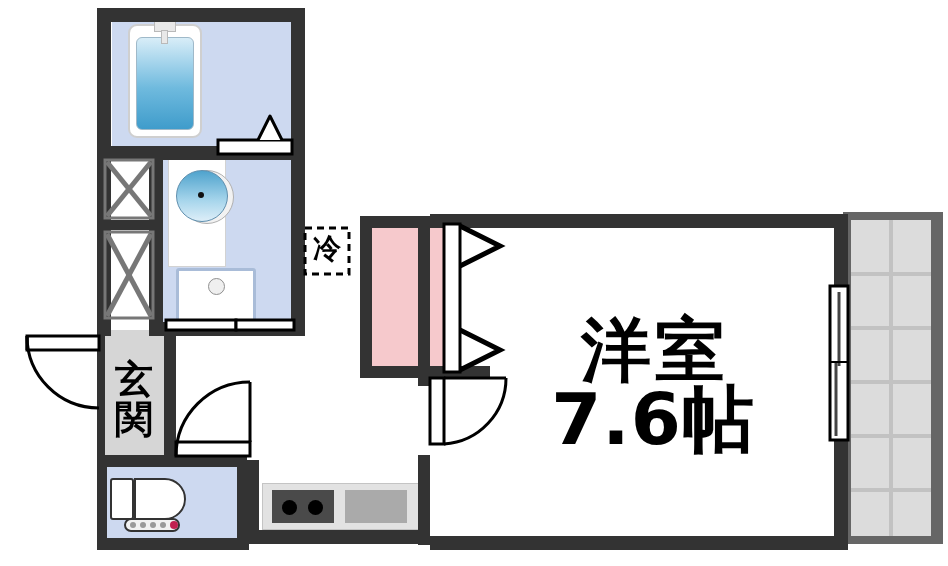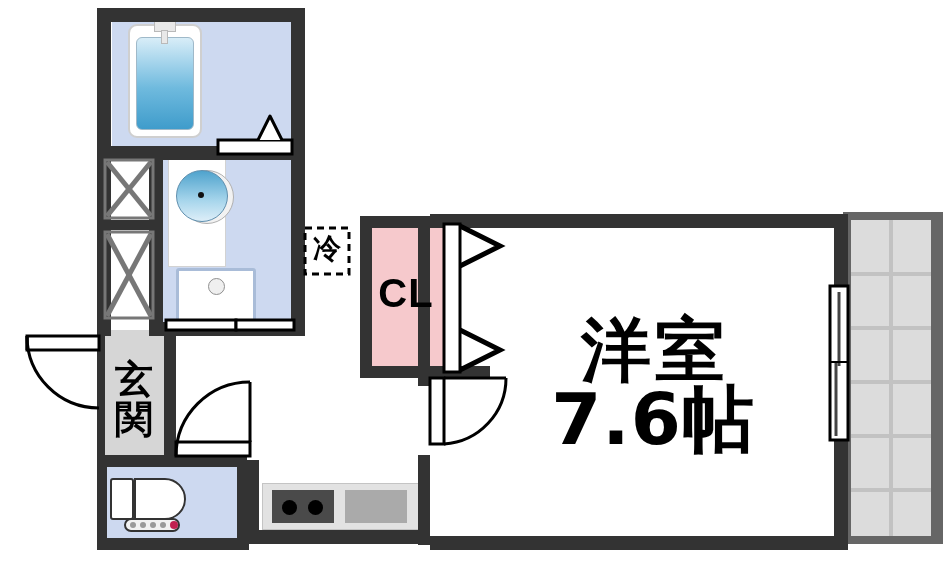--- a/index.html
+++ b/index.html
@@ -201,21 +201,20 @@
       <line x1="851" y1="490" x2="931" y2="490"></line>
     </g>
 
     <g>
       <rect x="305" y="228" width="44" height="46" fill="#ffffff" stroke="#000000" stroke-width="3" stroke-dasharray="7 5"></rect>
     </g>
   </svg>
 
   <div class="label jp" style="left:305px; top:235px; width:44px; font-size:28px;">冷</div>
 
-  <div class="label lat" style="left:374px; top:273px; width:64px; font-size:40px; letter-spacing:1px;">CL</div>
 
   <div class="label jp" style="left:109px; top:360px; width:50px; font-size:38px;">玄</div>
   <div class="label jp" style="left:109px; top:400px; width:50px; font-size:38px;">関</div>
 
   <div class="label jp" style="left:560px; top:315px; width:190px; font-size:70px; letter-spacing:4px;">洋室</div>
   <div class="label jp" style="left:548px; top:383px; width:210px; font-size:72px; letter-spacing:1px;">7.6帖</div>
 
 </div>
 
 </body></html>

